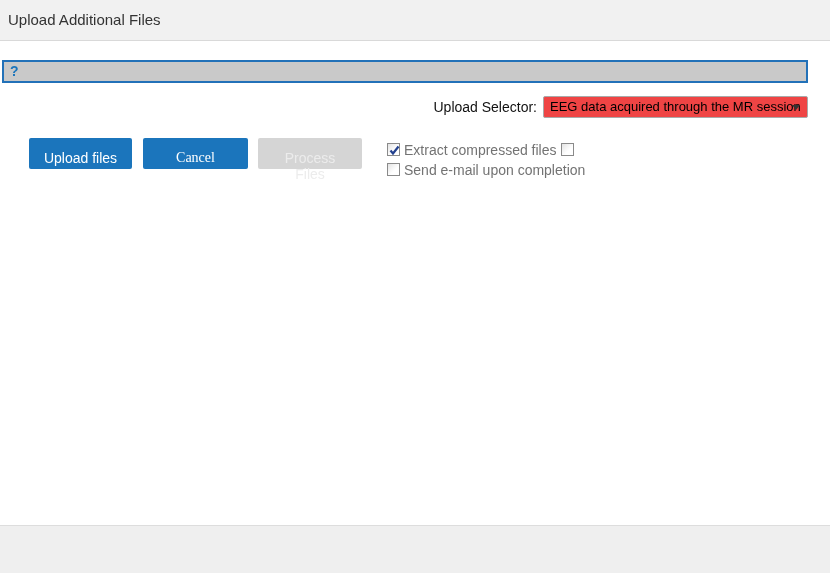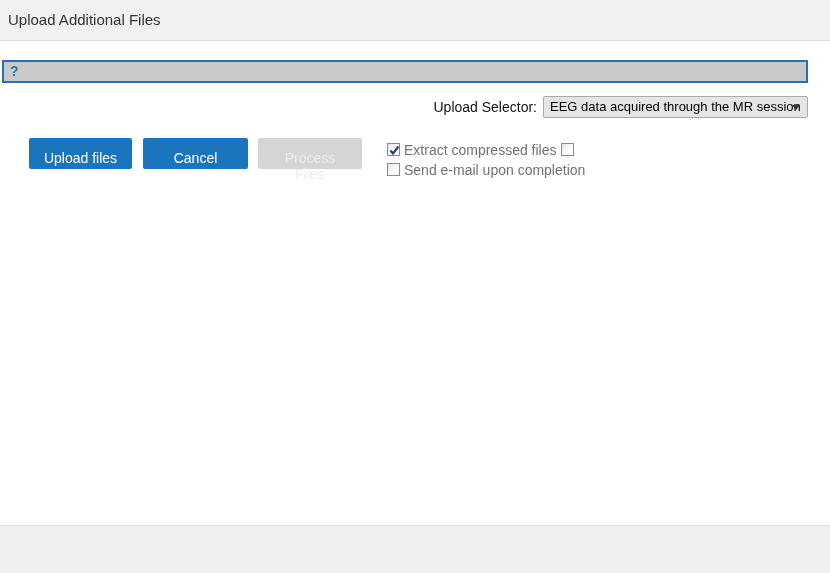--- a/index.html
+++ b/index.html
@@ -33,21 +33,21 @@
 
   
   .selector-label {
     position: absolute; top: 96px; right: 293px; height: 22px;
     line-height: 22px; font-size: 14px; color: #111111;
     white-space: nowrap;
     margin-left: 28px;
   }
   .combobox {
     position: absolute; top: 96px; left: 543px; width: 265px; height: 22px;
-    background: #e5e5e5; border: 1px solid #a9a9a9; border-radius: 2px;
+    background: #ef4444; border: 1px solid #a9a9a9; border-radius: 2px;
     box-sizing: border-box; cursor: default;
   }
   .combobox .value {
     position: absolute; left: 6px; top: 0; line-height: 20px;
     font-size: 13px; color: #000000; white-space: nowrap;
   }
   .combobox .arrow {
     position: absolute; right: 7px; top: 8px;
     width: 0; height: 0;
     border-left: 4px solid transparent; border-right: 4px solid transparent;
@@ -56,21 +56,21 @@
 
   
   .btn {
     position: absolute; top: 138px; height: 31px;
     border: none; border-radius: 2px;
     font-family: "Liberation Sans", "DejaVu Sans", sans-serif;
     font-size: 14px; color: #ffffff; background: #1b75bc;
     cursor: pointer; padding: 12px;
   }
   .btn-upload  { left: 29px;  width: 103px; }
-  .btn-cancel  { left: 143px; width: 105px; }
+  .btn-cancel  { left: 143px; width: 105px; font-family: Liberation Serif, serif; }
   .btn-process {
     left: 258px; width: 104px;
     background: #d5d5d5; color: #ececec; cursor: default;
   }
 
   
   .chk-group { position: absolute; height: 16px; white-space: nowrap; }
   .chk-extract { left: 387px; top: 140px; }
   .chk-close   { left: 561px; top: 140px; }
   .chk-email   { left: 387px; top: 160px; }

